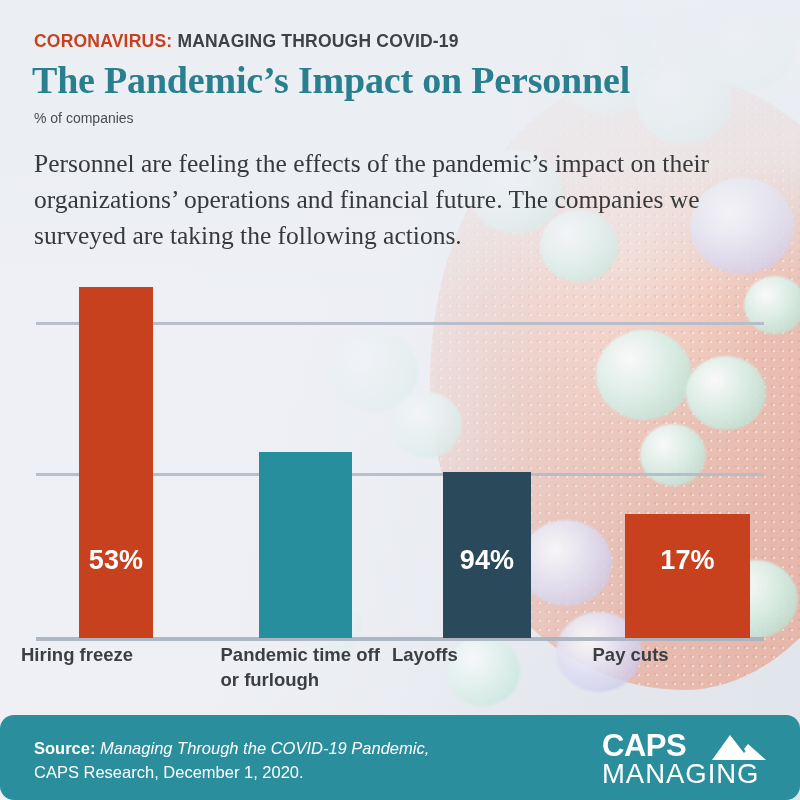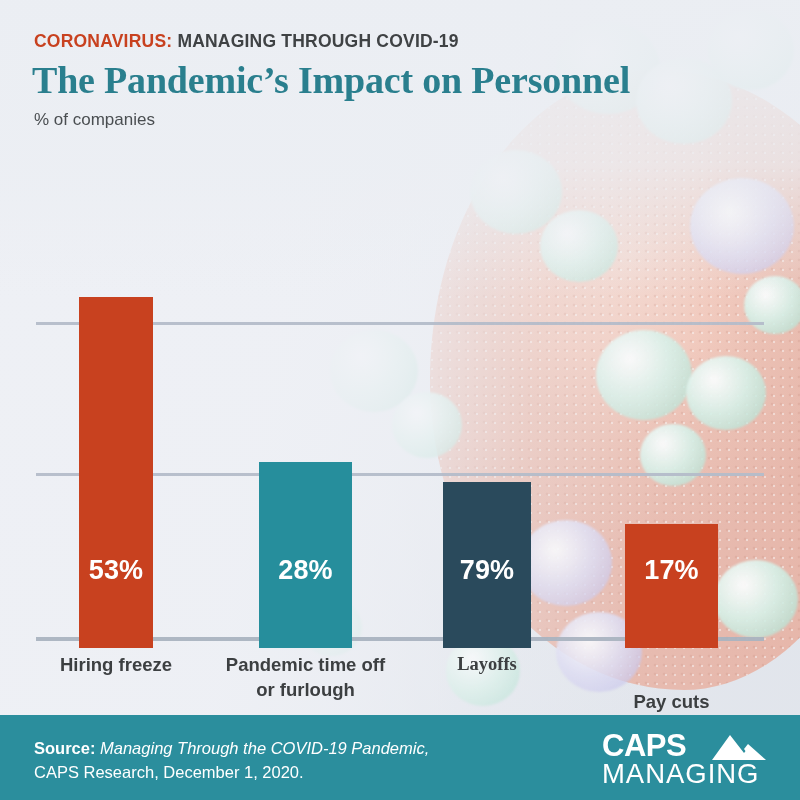--- a/index.html
+++ b/index.html
@@ -108,21 +108,21 @@
     font-weight: bold;
     color: #2a7f8e;
     letter-spacing: -.005em;
     white-space: nowrap;
   }
 
   .subhead {
     position: absolute;
     left: 34px;
     top: 110px;
-    font-size: 17px;
+    font-size: 14px;
     color: #4a4e51;
   }
 
   .lede {
     position: absolute;
     left: 34px;
     top: 146px;
     width: 726px;
     font-family: "Liberation Serif", serif;
     font-size: 25.5px;
@@ -151,21 +151,21 @@
     height: 4px;
   }
   .bars {
     position: absolute;
     left: 0; top: 0;
     width: 800px;
     height: 410px;
   }
   .bar-col {
     position: absolute;
-    bottom: 52px;
+    bottom: 62px;
   }
   .bar {
     position: absolute;
     bottom: 0;
     left: 0;
     width: 100%;
   }
   .bar-value {
     position: absolute;
     left: 0;
@@ -176,35 +176,35 @@
     font-size: 27px;
     font-weight: bold;
     letter-spacing: .005em;
   }
   .bar-label {
     position: absolute;
     top: 14px;
     left: 50%;
     transform: translateX(-50%);
     width: 190px;
-    text-align: center;
     font-size: 18.5px;
     font-weight: bold;
     color: #3c3f41;
     line-height: 25px;
   }
 
   
   .footer {
     position: absolute;
     left: 0;
     bottom: 0;
     width: 800px;
     height: 85px;
     background: #2b8e9d;
+    border-radius: 14px;
   }
   .source {
     position: absolute;
     left: 34px;
     top: 21px;
     font-size: 16.5px;
     line-height: 24px;
     color: #ffffff;
   }
   .source .lbl { font-weight: bold; }
@@ -279,50 +279,50 @@
   <div class="content">
 
     <div class="eyebrow">
       <span class="kicker">CORONAVIRUS:</span><span> MANAGING THROUGH COVID-19</span>
     </div>
 
     <div class="headline">The Pandemic’s Impact on Personnel</div>
 
     <div class="subhead">% of companies</div>
 
+    <div class="lede">Personnel are feeling the effects of the pandemic’s impact on their organizations’ operations and financial future. The companies we surveyed are taking the following actions.</div>
 
     <div class="chart">
       <div class="gridline" style="top:32px;"></div>
       <div class="gridline" style="top:183px;"></div>
       <div class="gridline axis" style="top:347px;"></div>
 
       <div class="bars">
 
         <div class="bar-col" style="left:79px;width:74px;height:351px;">
           <div class="bar" style="height:351px;background:#c8411f;"></div>
           <div class="bar-value">53%</div>
           <div class="bar-label" style="top:355px;">Hiring freeze</div>
         </div>
 
         <div class="bar-col" style="left:259px;width:93px;height:186px;">
           <div class="bar" style="height:186px;background:#268e9c;"></div>
-          <div class="bar-value">28%</div>
           <div class="bar-label" style="top:190px;width:170px;">Pandemic time off or furlough</div>
         </div>
 
         <div class="bar-col" style="left:443px;width:88px;height:166px;">
           <div class="bar" style="height:166px;background:#2a4a5c;"></div>
-          <div class="bar-value">79%</div>
-          <div class="bar-label" style="top:170px;font-family:Liberation Serif, serif;">Layoffs</div>
+          <div class="bar-value">94%</div>
+          <div class="bar-label" style="top:170px;">Layoffs</div>
         </div>
 
-        <div class="bar-col" style="left:625px;width:93px;height:124px;">
+        <div class="bar-col" style="left:625px;width:93px;height:124px;padding-left:32px;">
           <div class="bar" style="height:124px;background:#c8411f;"></div>
           <div class="bar-value">17%</div>
-          <div class="bar-label" style="top:128px;margin-top:37px;">Pay cuts</div>
+          <div class="bar-label" style="top:128px;">Pay cuts</div>
         </div>
 
       </div>
     </div>
 
     <div class="footer">
       <div class="source">
         <span class="lbl">Source:</span><span class="ital"> Managing Through the COVID-19 Pandemic,</span><br>
         <span>CAPS Research, December 1, 2020.</span>
       </div>

